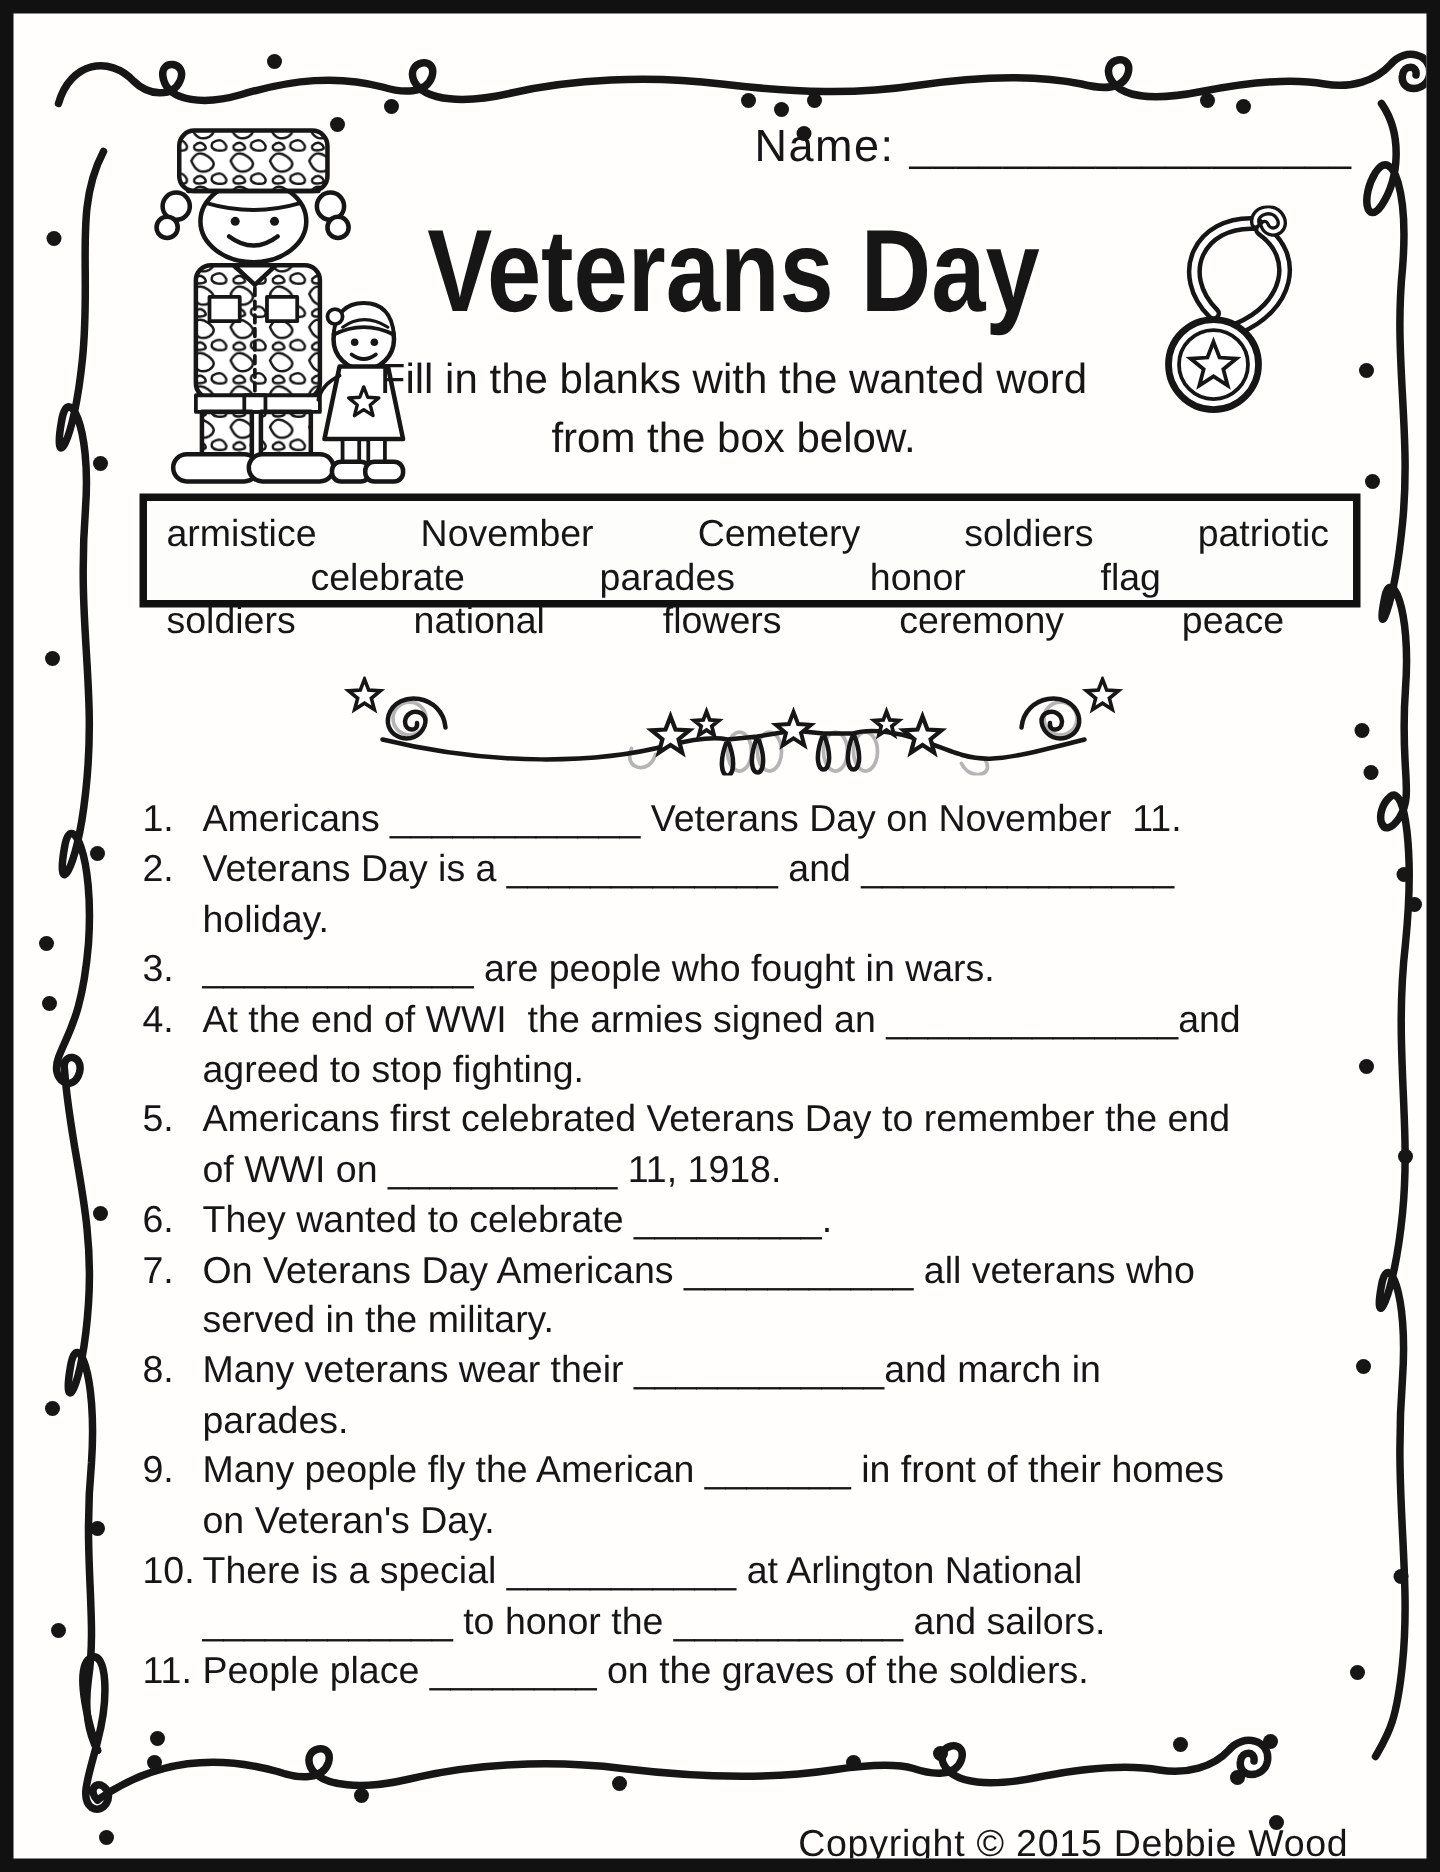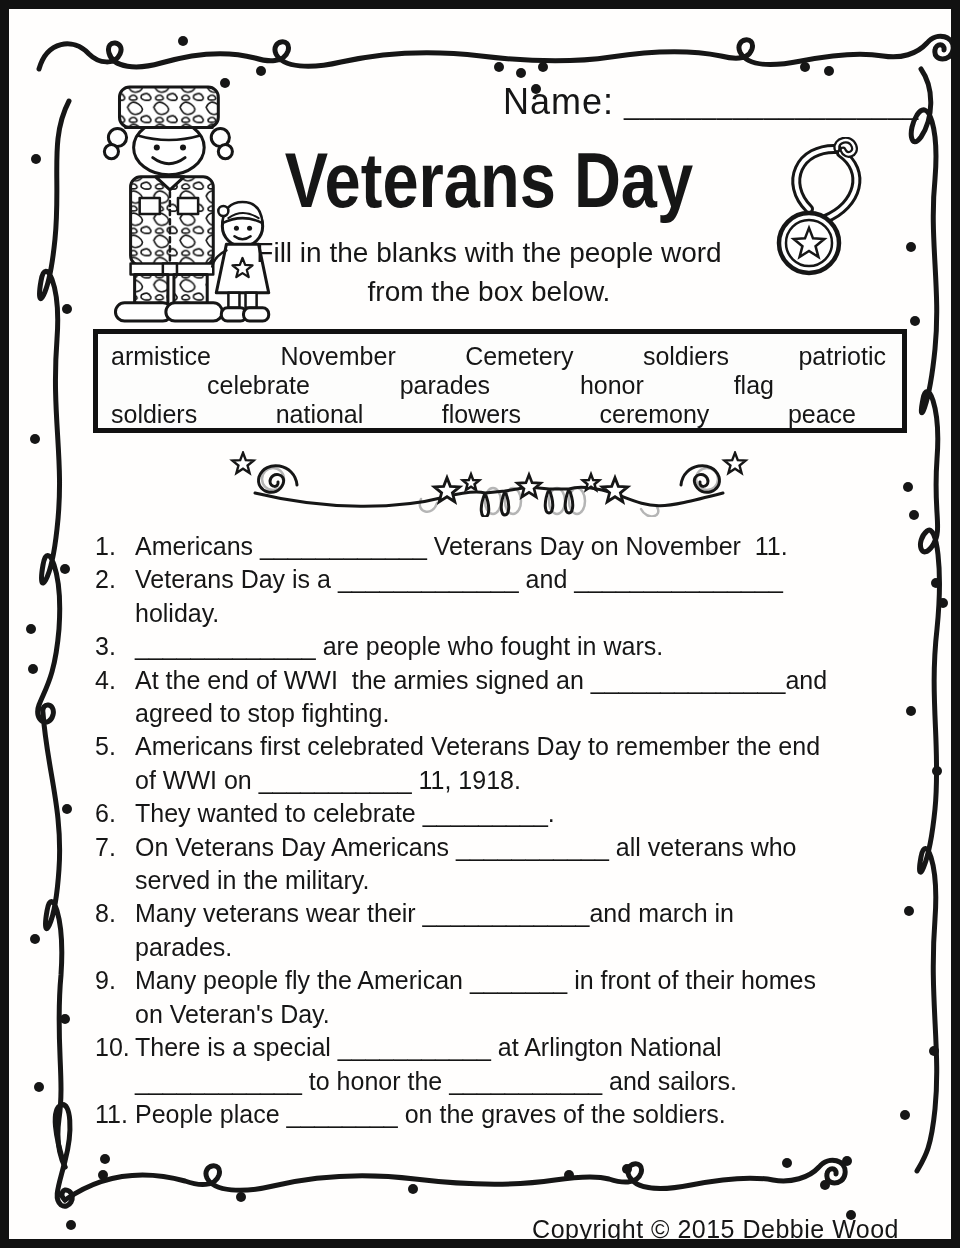--- a/index.html
+++ b/index.html
@@ -6,31 +6,31 @@
   .page{
     position:relative;width:960px;height:1248px;background:#fffefd;
     border:9px solid #111;box-sizing:border-box;overflow:hidden;
     font-family:"Liberation Sans","DejaVu Sans",sans-serif;color:#161616;
   }
   .deco{position:absolute;left:0;top:0;pointer-events:none;}
   .soldier{position:absolute;left:64px;top:70px;}
   .medal{position:absolute;left:740px;top:128px;}
   .divider{position:absolute;left:196px;top:442px;}
   .name-row{position:absolute;left:494px;top:72px;display:flex;align-items:baseline;}
-  .name-label{font-size:36px;letter-spacing:1px;text-align:center;}
+  .name-label{font-size:30px;letter-spacing:1px;text-align:center;}
   .name-line{font-size:27px;margin-left:10px;letter-spacing:0.5px;}
   .title{
     position:absolute;left:190px;top:126px;width:580px;text-align:center;
     font-size:65px;font-weight:bold;letter-spacing:0px;
     transform:scaleY(1.2);transform-origin:center top;white-space:pre;
   }
   .subtitle{position:absolute;left:170px;top:224px;width:620px;text-align:center;
     font-size:28px;line-height:39px;font-weight:500;}
   .word-bank{
-    position:absolute;left:84px;top:320px;width:814px;height:104px;
+    position:absolute;left:84px;top:320px;width:814px;height:76px;
     border:5px solid #111;box-sizing:border-box;background:#fdfdfc;
     padding:8px 16px 6px 13px;display:flex;flex-direction:column;justify-content:space-between;
     font-size:25px;
   }
   .wb-row{display:flex;justify-content:space-between;}
   .wb-row-2{padding-left:96px;padding-right:112px;text-align:center;}
   .wb-row-3{padding-right:30px;}
   .questions{position:absolute;left:86px;top:521px;width:822px;font-size:25px;line-height:33.4px;}
   .question{display:flex;}
   .qnum{flex:none;width:40px;white-space:pre;}
@@ -185,21 +185,21 @@
       <path d="M92 16 C 118 34 110 68 76 82" stroke="#fff" stroke-width="4"></path>
       <path d="M88 12 C 86 3 101 -1 105 9 C 108 17 97 21 94 13" stroke="#161616" stroke-width="7"></path>
       <path d="M88 12 C 86 3 101 -1 105 9 C 108 17 97 21 94 13" stroke="#fff" stroke-width="2.5"></path>
       <circle cx="60" cy="106" r="30" fill="#fff" stroke="#161616" stroke-width="4.5"></circle>
       <circle cx="60" cy="106" r="23" fill="none" stroke="#161616" stroke-width="2.5"></circle>
       <use href="#star5" transform="translate(60,107) scale(1.15)" fill="#fff" stroke="#161616" stroke-width="2.2"></use>
     </g>
   </svg>
 
   <div class="subtitle">
-    <div>Fill in the blanks with the people word</div>
+    <div>Fill in the blanks with the wanted word</div>
     <div>from the box below.</div>
   </div>
 
   <div class="word-bank">
       <div class="wb-row wb-row-1">
         <span class="wb-word">armistice</span>
         <span class="wb-word">November</span>
         <span class="wb-word">Cemetery</span>
         <span class="wb-word">soldiers</span>
         <span class="wb-word">patriotic</span>

